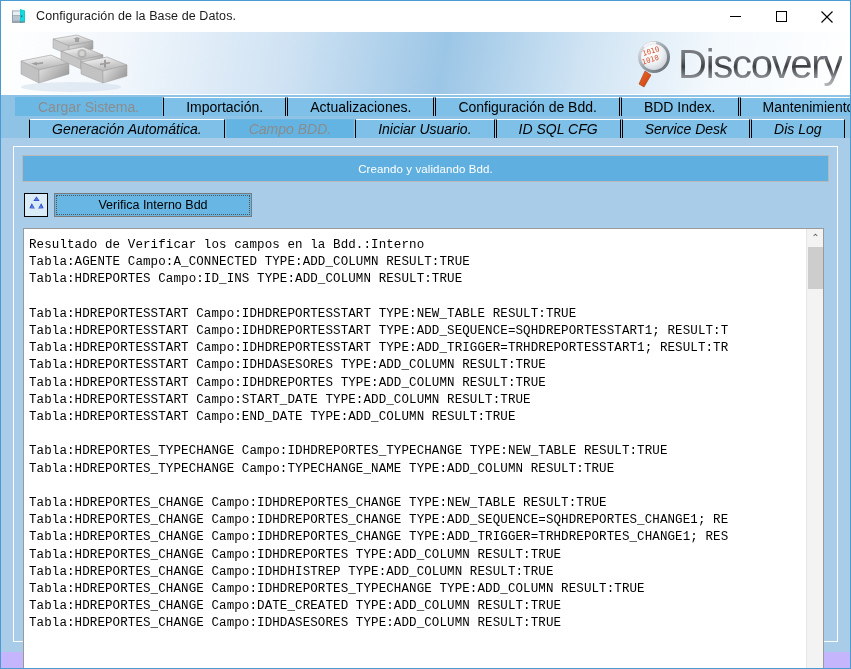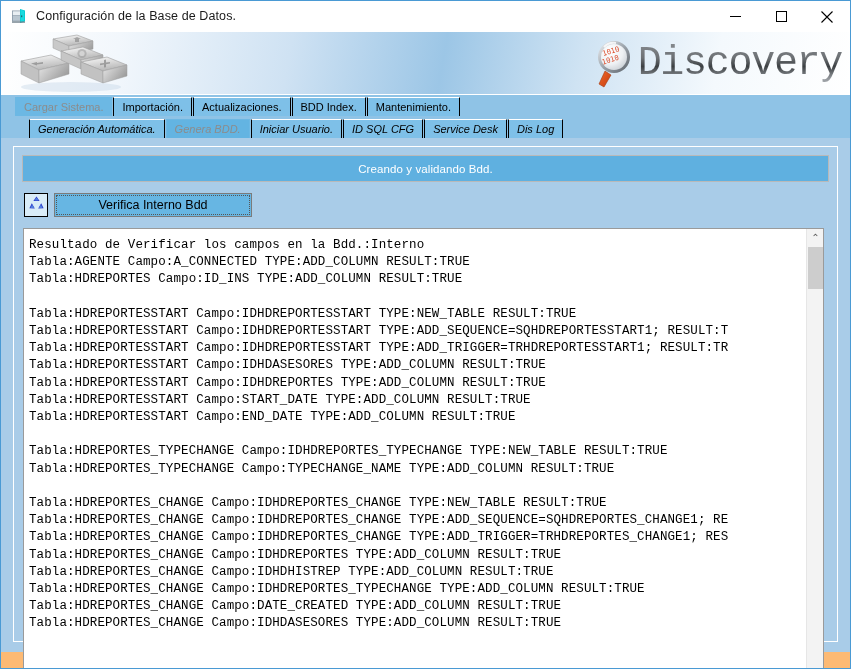--- a/index.html
+++ b/index.html
@@ -12,21 +12,21 @@
     font-family: "Liberation Sans", sans-serif;
     -webkit-font-smoothing: antialiased;
   }
 
   #app-window {
     position: relative;
     width: 851px;
     height: 669px;
     box-sizing: border-box;
     border: 1px solid #4a9ad4;
-    background: #fdba74;
+    background: #c4b5fd;
     overflow: hidden;
   }
 
   
   .titlebar {
     position: relative;
     height: 31px;
     background: #ffffff;
     display: flex;
     align-items: center;
@@ -91,21 +91,21 @@
   .logo-wrap {
     position: absolute;
     right: 8px;
     top: 3px;
     height: 58px;
     display: flex;
     align-items: center;
   }
   .logo-glass { width: 56px; height: 56px; margin-right: -4px; }
   .logo-text {
-    font-family: Liberation Mono, monospace;
+    font-family: Liberation Sans, sans-serif;
     font-size: 40px;
     font-weight: 400;
     letter-spacing: -1.3px;
     background: linear-gradient(180deg, #8e9296 0%, #6c7074 38%, #3c4043 55%, #8f9398 78%, #c3c7cb 100%);
     -webkit-background-clip: text;
     background-clip: text;
     color: transparent;
     line-height: 50px;
   }
 
@@ -117,22 +117,22 @@
     align-items: flex-end;
     box-sizing: border-box;
     position: relative;
   }
   .tabrow.row1 { padding-left: 14px; }
   .tabrow.row2 { padding-left: 28px; height: 22px; font-style: italic; }
 
   .tab {
     height: 19px;
     line-height: 19px;
-    padding: 0 8px;
-    font-size: 11px;
+    padding: 0 22px;
+    font-size: 14px;
     font-family: "Liberation Sans", sans-serif;
     color: #000000;
     background: #7ec0e8;
     border-left: 1px solid #000000;
     border-right: 1px solid #000000;
     border-top: 1px solid #ffffff;
     box-sizing: border-box;
     white-space: nowrap;
     cursor: default;
     margin-right: 1px;
@@ -411,27 +411,28 @@
         </svg>
       </div>
       <div class="logo-text">Discovery</div>
     </div>
   </div>
 
   <div class="tabrow row1">
     <div class="tab active">Cargar Sistema.</div>
     <div class="tab">Importación.</div>
     <div class="tab">Actualizaciones.</div>
+    <div class="tab">Configuración de Bdd.</div>
     <div class="tab">BDD Index.</div>
     <div class="tab">Mantenimiento.</div>
   </div>
 
   <div class="tabrow row2">
     <div class="tab">Generación Automática.</div>
-    <div class="tab active row2">Genera BDD.</div>
+    <div class="tab active row2">Campo BDD.</div>
     <div class="tab">Iniciar Usuario.</div>
     <div class="tab">ID SQL CFG</div>
     <div class="tab">Service Desk</div>
     <div class="tab">Dis Log</div>
   </div>
 
   <div class="client">
     <div class="panel">
 
       <div class="status-strip">Creando y validando Bdd.</div>

